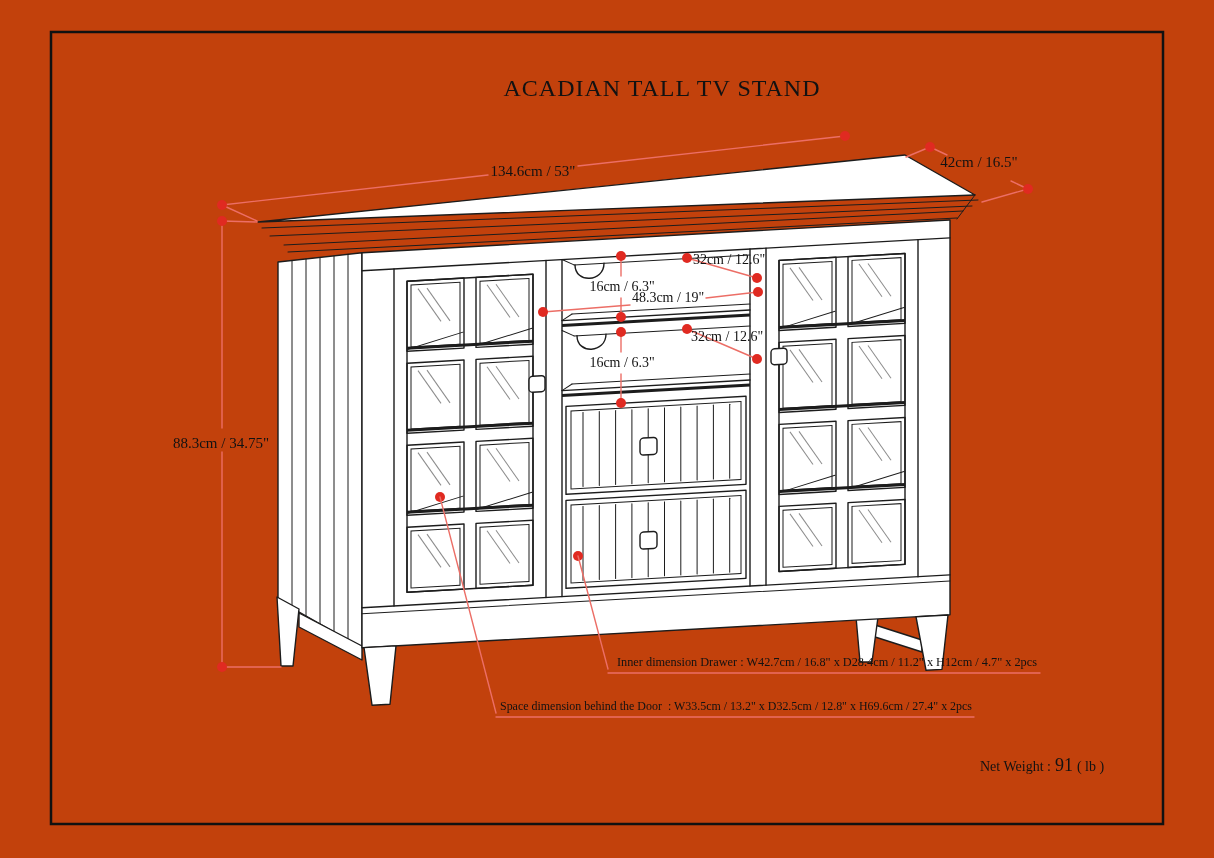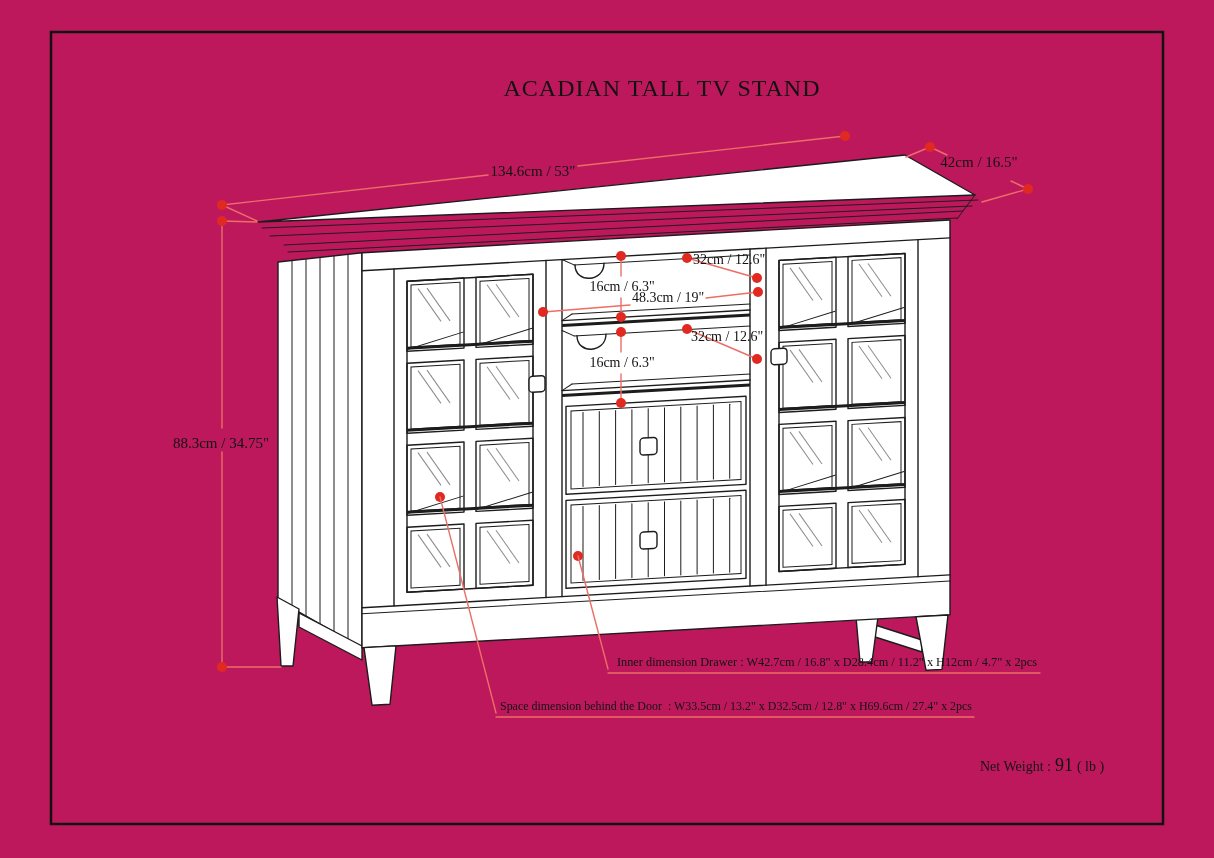--- a/index.html
+++ b/index.html
@@ -1,17 +1,17 @@
 <!DOCTYPE html>
 <html style="--ink: #1c1c1c; --red: #ec6e66; --reddot: #e02a21;"><head>
 <meta charset="utf-8">
 <style>
   :root{ --ink:#1c1c1c; --red:#ec6e66; --reddot:#e02a21; }
   html,body{margin:0;padding:0;background:#fff;}
-  .page{width:1214px;height:858px;position:relative;background:#be185d;overflow:hidden;}
+  .page{width:1214px;height:858px;position:relative;background:#c2410c;overflow:hidden;}
   svg{display:block;}
   .k{fill:none;stroke:var(--ink);stroke-width:1.4;stroke-linecap:round;stroke-linejoin:round;}
   .kt{fill:none;stroke:var(--ink);stroke-width:1;stroke-linecap:round;}
   .kw{fill:#fff;stroke:var(--ink);stroke-width:1.4;stroke-linejoin:round;}
   .band{stroke:var(--ink);stroke-width:3;fill:none;}
   .glass{stroke:#8c8c8c;stroke-width:1;fill:none;}
   .red{stroke:var(--red);stroke-width:1.4;fill:none;stroke-linecap:round;}
   .dot{fill:var(--reddot);stroke:none;}
   .frame{fill:none;stroke:#111;stroke-width:2.5;}
   text{font-family:"Liberation Serif","DejaVu Serif",serif;fill:#121212;}

